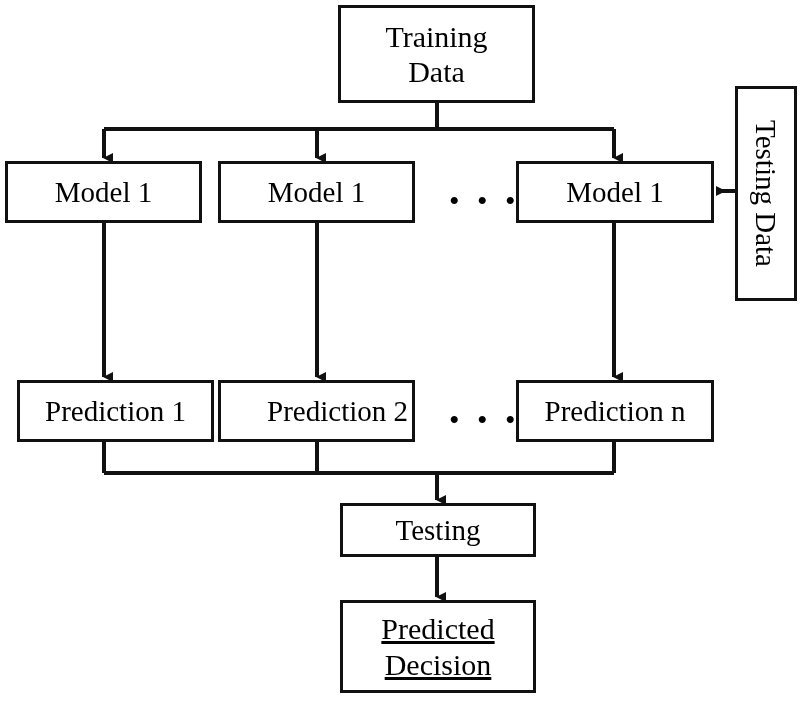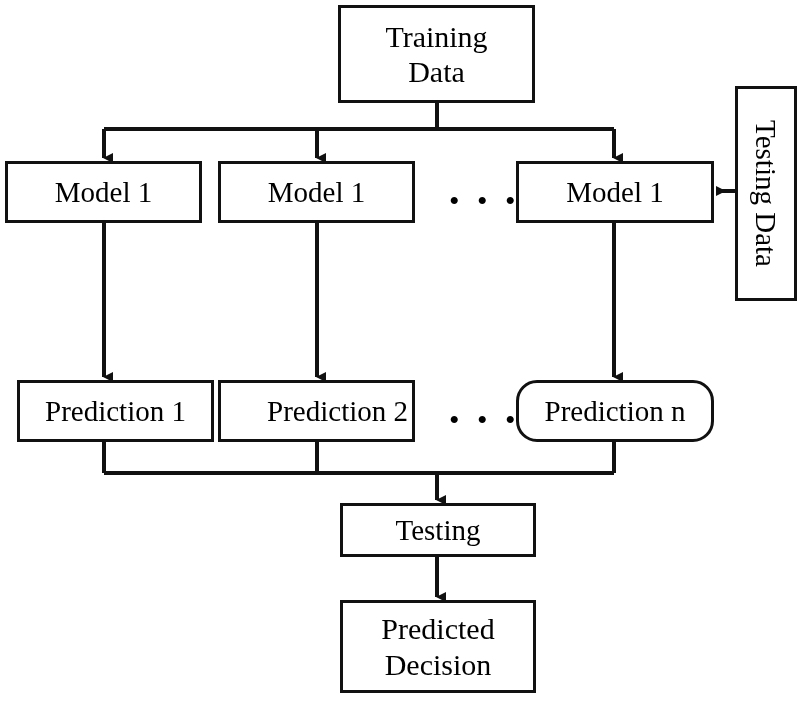--- a/index.html
+++ b/index.html
@@ -57,23 +57,23 @@
   }
 
   
   #node-training-data { left: 338px; top: 5px;   width: 197px; height: 98px;  font-size: 30px; }
   #node-model-1       { left: 5px;   top: 161px; width: 197px; height: 62px;  font-size: 29px; }
   #node-model-2       { left: 218px; top: 161px; width: 197px; height: 62px;  font-size: 29px; }
   #node-model-n       { left: 516px; top: 161px; width: 198px; height: 62px;  font-size: 29px; }
   #node-testing-data  { left: 735px; top: 86px;  width: 62px;  height: 215px; font-size: 29px; }
   #node-prediction-1  { left: 5px;   top: 380px; width: 197px; height: 62px;  font-size: 29px; margin-left: 12px; }
   #node-prediction-2  { left: 218px; top: 380px; width: 197px; height: 62px;  font-size: 29px; justify-content: flex-end; }
-  #node-prediction-n  { left: 516px; top: 380px; width: 198px; height: 62px;  font-size: 29px; border-radius: 21px; }
+  #node-prediction-n  { left: 516px; top: 380px; width: 198px; height: 62px;  font-size: 29px; }
   #node-voting        { left: 340px; top: 503px; width: 196px; height: 54px;  font-size: 29px; }
-  #node-predicted     { left: 340px; top: 600px; width: 196px; height: 93px;  font-size: 30px; }
+  #node-predicted     { left: 340px; top: 600px; width: 196px; height: 93px;  font-size: 30px; text-decoration: underline; }
 
   #ellipsis-models      { left: 449px; top: 186px; font-size: 30px; }
   #ellipsis-predictions { left: 449px; top: 405px; font-size: 30px; }
 </style>
 </head>
 <body>
 
 <div id="diagram-root">
 
   <svg id="edge-layer" viewBox="0 0 806 702" width="806" height="702" xmlns="http://www.w3.org/2000/svg">

